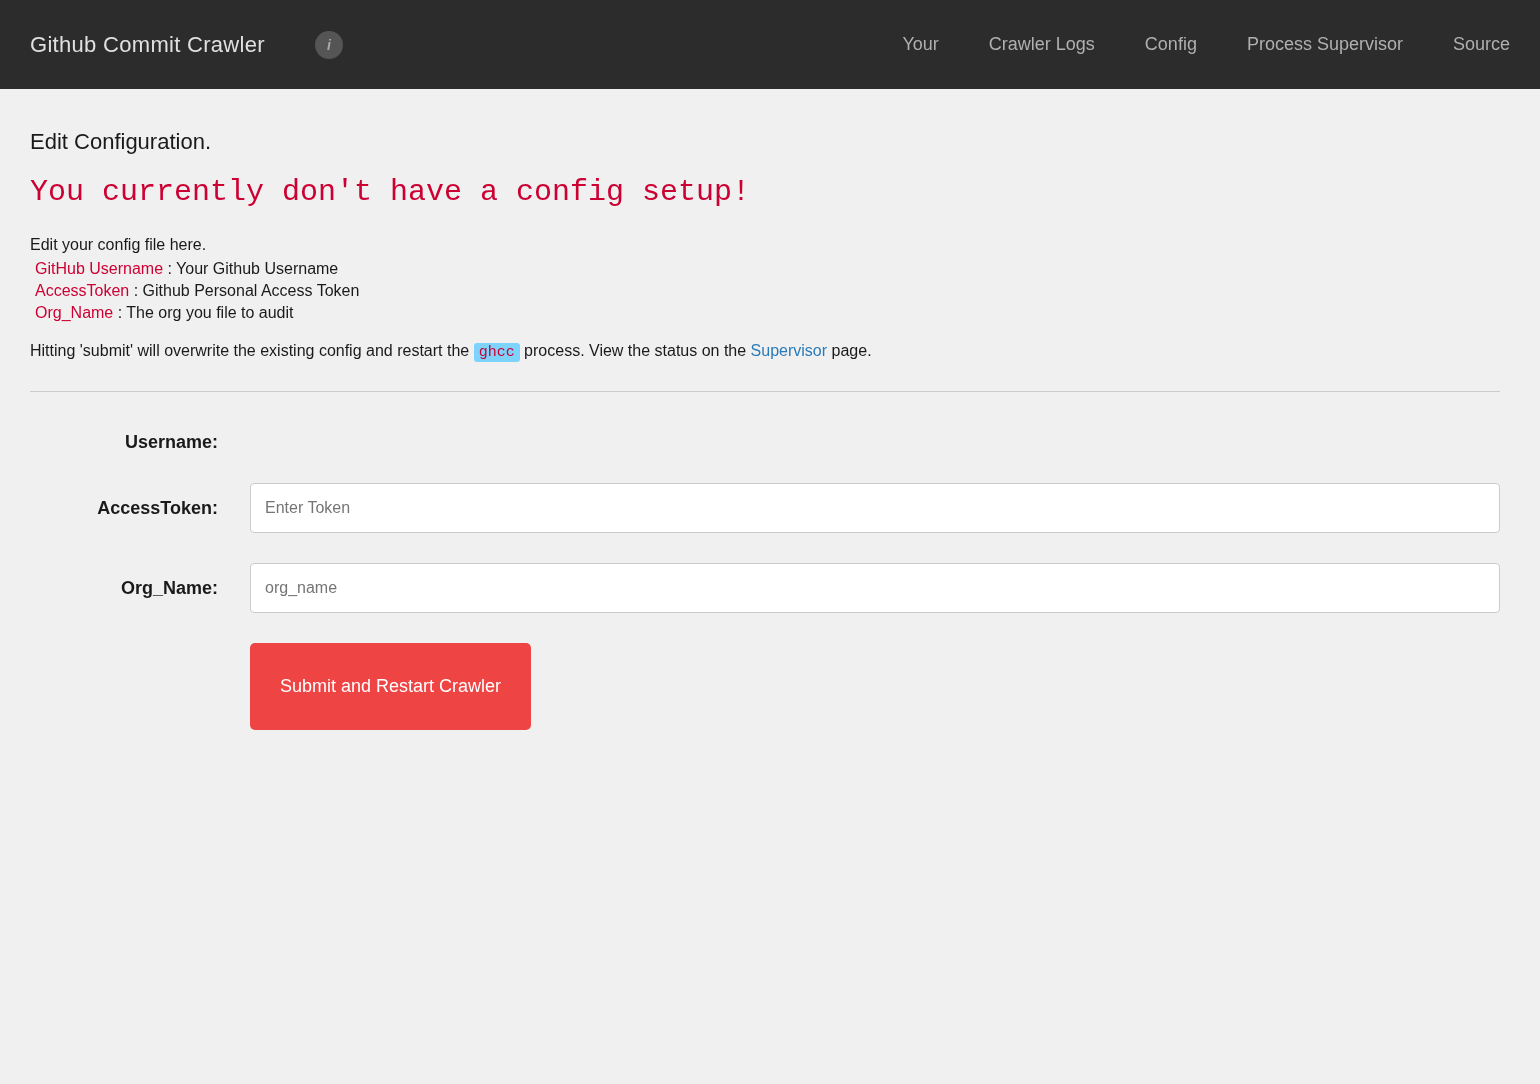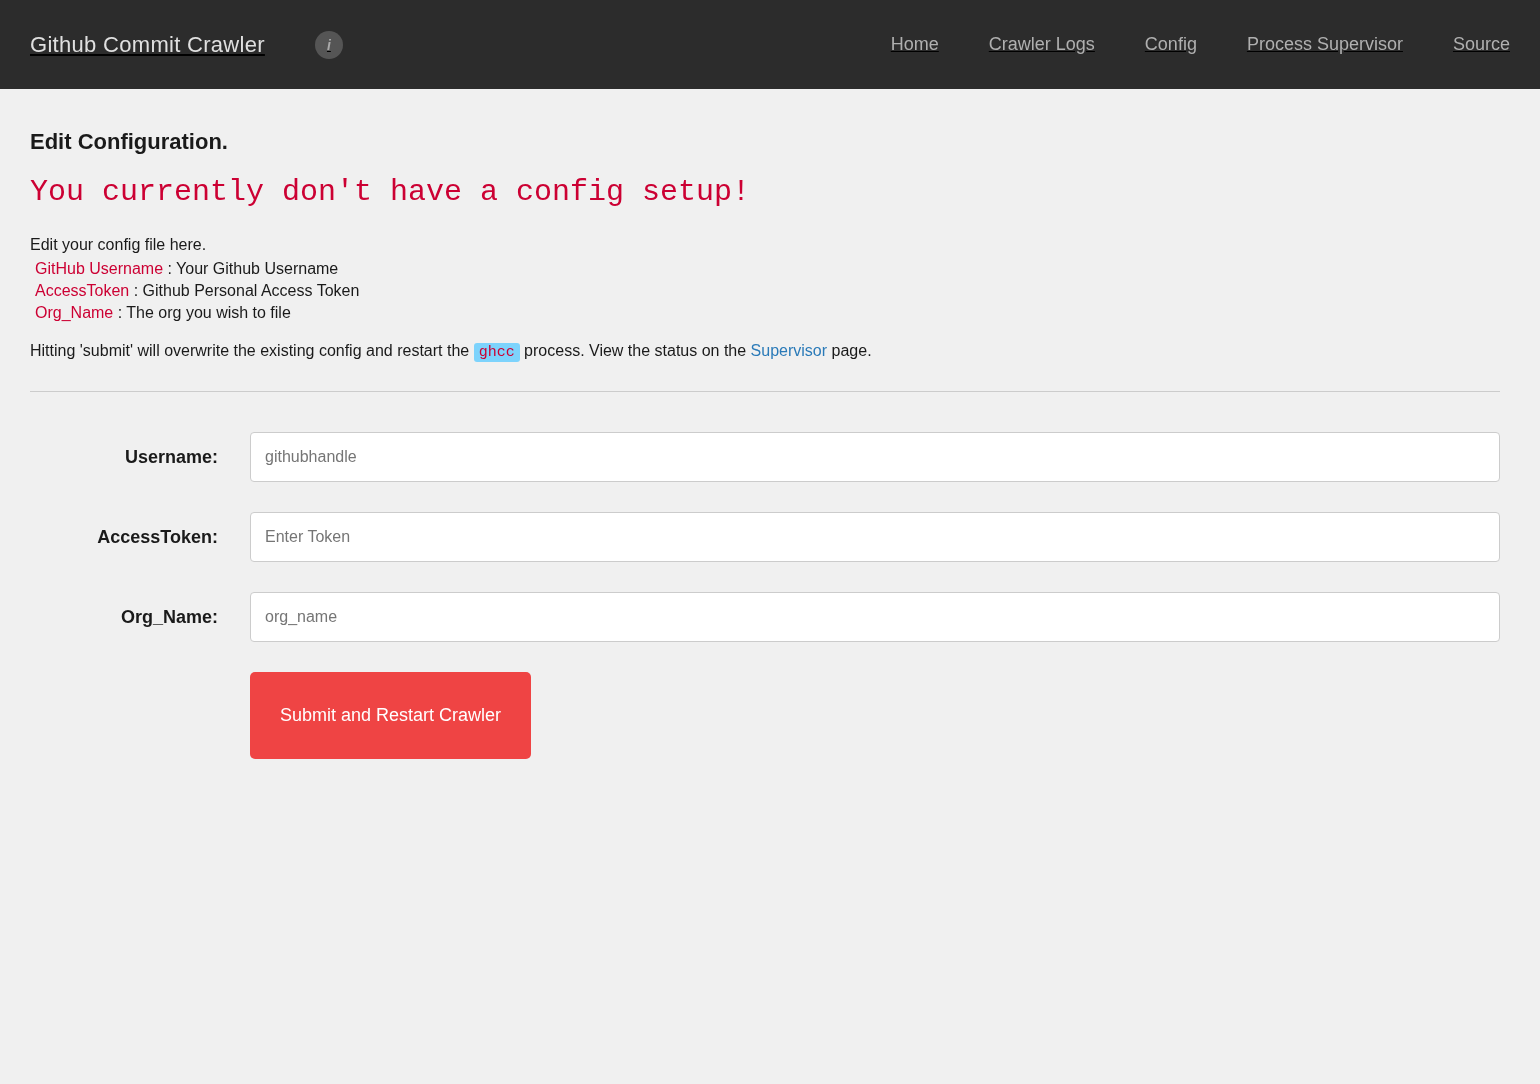--- a/index.html
+++ b/index.html
@@ -16,21 +16,20 @@
     }
 
     
     .navbar {
       background-color: #2c2c2c;
       height: 89px;
       display: flex;
       align-items: center;
       padding: 0 30px;
       gap: 40px;
-      text-decoration: underline;
     }
 
     .navbar-brand {
       color: #e0e0e0;
       font-size: 22px;
       font-weight: 400;
       letter-spacing: 0.3px;
       margin-right: 10px;
     }
 
@@ -71,21 +70,21 @@
 
     
     .info-section {
       background-color: #f0f0f0;
       padding-bottom: 30px;
       border-bottom: 1px solid #cccccc;
     }
 
     .page-title {
       font-size: 22px;
-      font-weight: bold;
+      font-weight: normal;
       color: #1a1a1a;
       margin-bottom: 20px;
     }
 
     .config-warning {
       font-family: "Courier New", Courier, monospace;
       font-size: 30px;
       color: #cc0033;
       margin-bottom: 27px;
       font-weight: normal;
@@ -188,21 +187,21 @@
       font-weight: 400;
     }
   </style>
 </head>
 <body>
 
 <nav class="navbar">
   <span class="navbar-brand">Github Commit Crawler</span>
   <span class="navbar-info-icon">i</span>
   <div class="navbar-nav">
-    <a class="nav-link">Home</a>
+    <a class="nav-link">Your</a>
     <a class="nav-link">Crawler Logs</a>
     <a class="nav-link">Config</a>
     <a class="nav-link">Process Supervisor</a>
     <a class="nav-link">Source</a>
   </div>
 </nav>
 
 <div class="main-content">
 
   <div class="info-section">
@@ -211,33 +210,32 @@
     <p class="description-text">Edit your config file here.</p>
 
     <div class="config-field-list">
       <div class="config-field-item">
         <span class="field-name-red">GitHub Username</span><span> : Your Github Username</span>
       </div>
       <div class="config-field-item">
         <span class="field-name-red">AccessToken</span><span> : Github Personal Access Token</span>
       </div>
       <div class="config-field-item">
-        <span class="field-name-red">Org_Name</span><span> : The org you wish to file</span>
+        <span class="field-name-red">Org_Name</span><span> : The org you file to audit</span>
       </div>
     </div>
 
     <p class="submit-info-text">
       <span>Hitting 'submit' will overwrite the existing config and restart the </span><code class="code-inline">ghcc</code><span> process. View the status on the </span><a class="supervisor-link">Supervisor</a><span> page.</span>
     </p>
   </div>
 
   <div class="form-section">
     <div class="form-row">
       <label class="form-label">Username:</label>
-      <input class="form-input" type="text" placeholder="githubhandle" style="">
     </div>
 
     <div class="form-row">
       <label class="form-label">AccessToken:</label>
       <input class="form-input" type="text" placeholder="Enter Token" style="">
     </div>
 
     <div class="form-row">
       <label class="form-label">Org_Name:</label>
       <input class="form-input" type="text" placeholder="org_name" style="">

